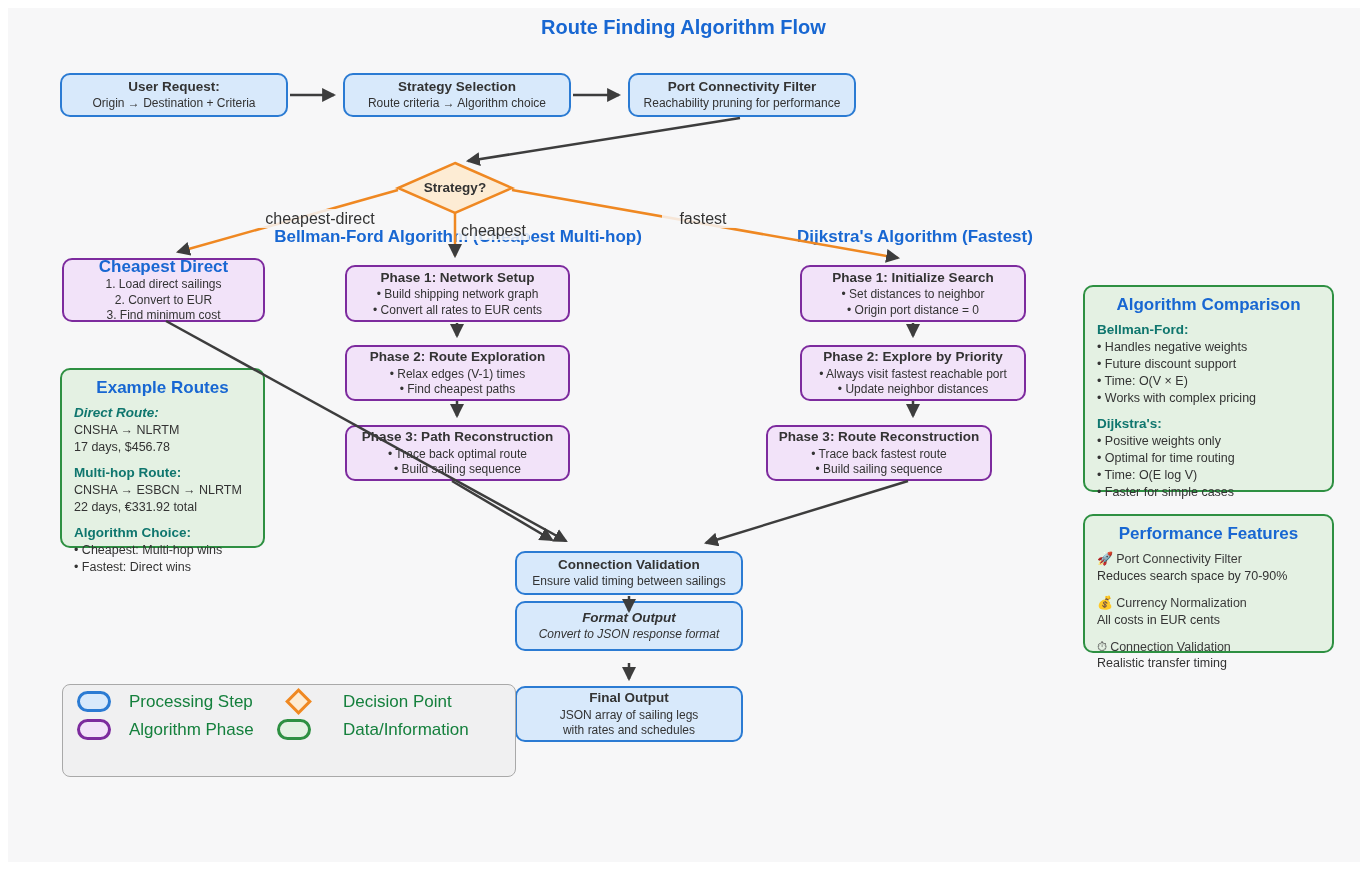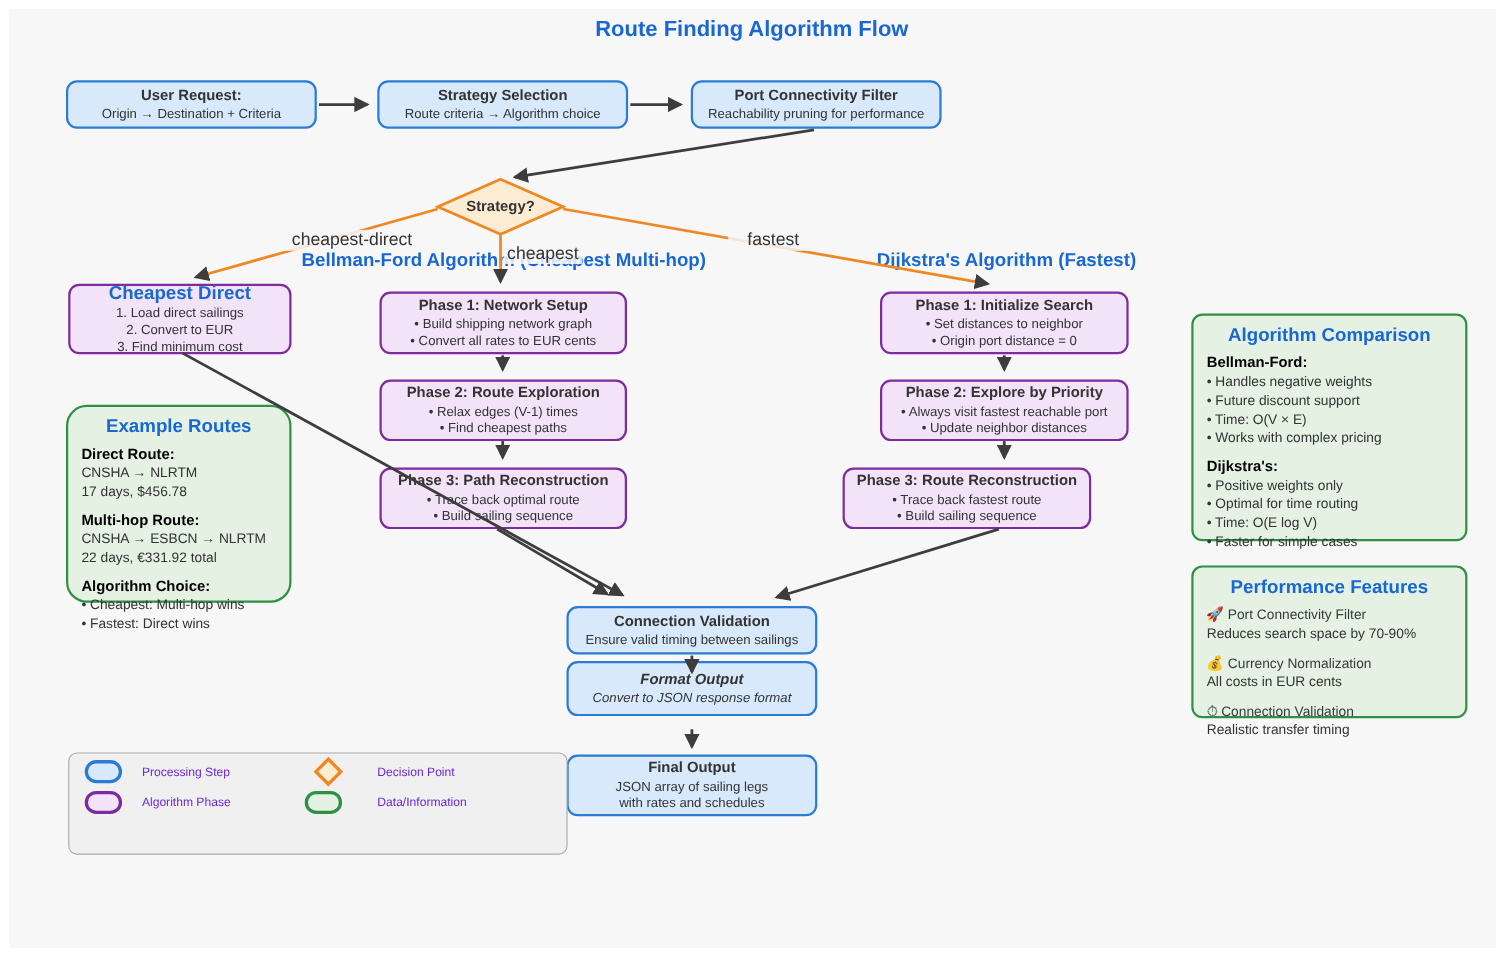--- a/index.html
+++ b/index.html
@@ -21,31 +21,31 @@
     text-align:center;padding:3px 8px;z-index:1;}
   .node .t{font-weight:bold;font-size:13.5px;color:#333;line-height:1.35;}
   .node .l{font-size:12px;color:#333;line-height:1.3;}
   .node .bigt{font-weight:bold;font-size:17px;color:#1867d2;line-height:1.25;}
   .blue{background:#d8e9fb;border-color:#2b7bd3;}
   .purple{background:#f2e3f9;border-color:#7d2b9e;}
 
   .info{position:absolute;box-sizing:border-box;background:#e4f1e3;border:2.5px solid #2e9042;
     border-radius:10px;padding:6px 12px 8px;z-index:1;}
   .info h3{margin:2px 0 6px;text-align:center;font-size:17px;color:#1867d2;}
-  .info .hd{font-weight:bold;font-size:13.5px;color:#000000;margin-top:8px;line-height:1.35;}
+  .info .hd{font-weight:bold;font-size:13.5px;color:#0f766e;margin-top:8px;line-height:1.35;}
   .info .ln{font-size:12.5px;color:#333;line-height:1.35;}
   .pf-item{margin-top:9px;}
   .pf-item .hd2{font-size:12.5px;color:#3a3a3a;line-height:1.35;}
   .pf-item .ic{font-size:13px;margin-right:3px;}
 
   .legend{position:absolute;box-sizing:border-box;background:#f0f0f1;border:1.5px solid #a9a9a9;
     border-radius:8px;padding:6px 14px;z-index:1;}
   .legend h3{margin:3px 0 8px;text-align:center;font-size:17px;color:#1867d2;}
   .legend-grid{display:grid;grid-template-columns:52px 148px 66px auto;row-gap:7px;align-items:center;}
-  .legend-label{font-size:11px;color:#6d28d9;}
+  .legend-label{font-size:17px;color:#15803d;}
   .pill{width:34px;height:21px;border-radius:11px;border:3px solid;box-sizing:border-box;}
   .pill.p-blue{background:#d8e9fb;border-color:#2b7bd3;}
   .pill.p-purple{background:#f2e3f9;border-color:#7d2b9e;}
   .pill.p-green{background:#e4f1e3;border-color:#2e9042;}
   .diamond-swatch{width:19px;height:19px;background:#fdecd4;border:3px solid #ef8822;
     transform:rotate(45deg);margin-left:12px;box-sizing:border-box;}
 
   svg.edges{position:absolute;left:0;top:0;z-index:2;pointer-events:none;}
   .edge-label{position:absolute;z-index:3;font-size:16px;color:#333;
     background:rgba(247,247,248,.85);padding:0 3px;line-height:1.2;}
@@ -121,23 +121,23 @@
   <div class="node blue" style="left:515px;top:601px;width:228px;height:50px;font-style:italic;">
     <div class="t">Format Output</div>
     <div class="l">Convert to JSON response format</div>
   </div>
   <div class="node blue" style="left:515px;top:686px;width:228px;height:56px;">
     <div class="t">Final Output</div>
     <div class="l">JSON array of sailing legs</div>
     <div class="l">with rates and schedules</div>
   </div>
 
-  <div class="info" style="left:60px;top:368px;width:205px;height:180px;border-radius:19px;">
+  <div class="info" style="left:60px;top:368px;width:205px;height:180px;">
     <h3>Example Routes</h3>
-    <div class="hd" style="margin-top:0;">Direct Route:</div>
+    <div class="hd" style="margin-top:0;font-style:italic;">Direct Route:</div>
     <div class="ln">CNSHA → NLRTM</div>
     <div class="ln">17 days, $456.78</div>
     <div class="hd">Multi-hop Route:</div>
     <div class="ln">CNSHA → ESBCN → NLRTM</div>
     <div class="ln">22 days, €331.92 total</div>
     <div class="hd">Algorithm Choice:</div>
     <div class="ln">• Cheapest: Multi-hop wins</div>
     <div class="ln">• Fastest: Direct wins</div>
   </div>
 

